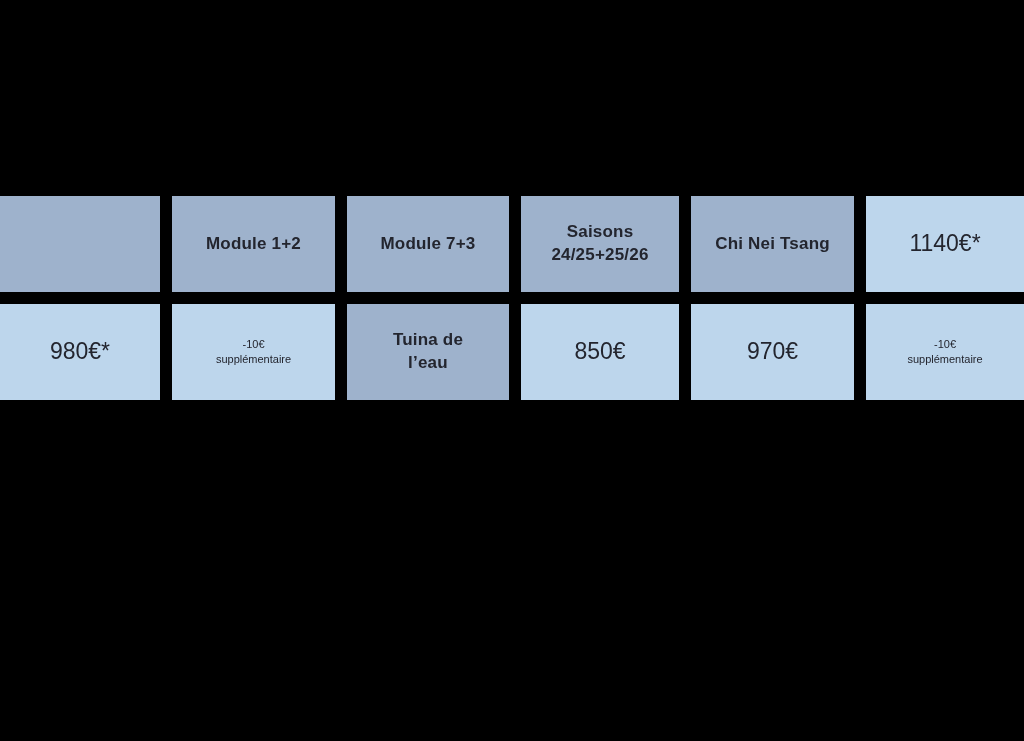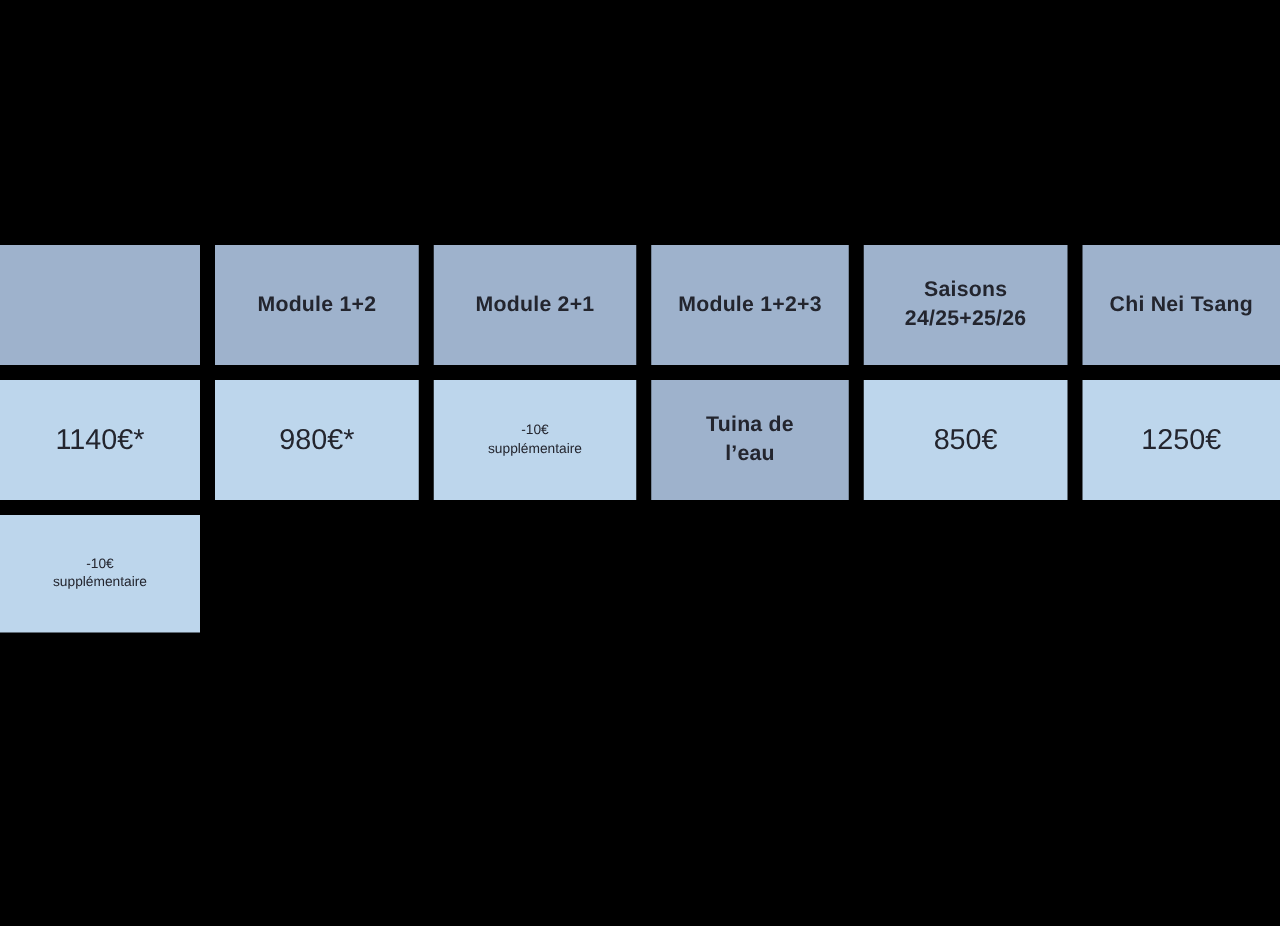--- a/index.html
+++ b/index.html
@@ -69,32 +69,31 @@
   }
 </style>
 </head>
 <body style="--page-bg: #000000; --header-bg: #9EB2CC; --value-bg: #BDD6EC; --text-color: #23252E;">
 
 <div class="stage">
   <div class="pricing-grid">
 
     <div class="cell corner"></div>
     <div class="cell head">Module 1+2</div>
-    <div class="cell head">Module 2+1</div>
-    <div class="cell head">Module 1+2+3</div>
+    <div class="cell head">Module 7+3</div>
     <div class="cell head">Saisons
 24/25+25/26</div>
 
     <div class="cell rowlabel">Chi Nei Tsang</div>
     <div class="cell value">1140€*</div>
     <div class="cell value">980€*</div>
     <div class="cell value small">-10€
 supplémentaire</div>
 
     <div class="cell rowlabel">Tuina de
 l’eau</div>
     <div class="cell value">850€</div>
-    <div class="cell value">1250€</div>
+    <div class="cell value">970€</div>
     <div class="cell value small">-10€
 supplémentaire</div>
 
   </div>
 </div>
 
 </body></html>

